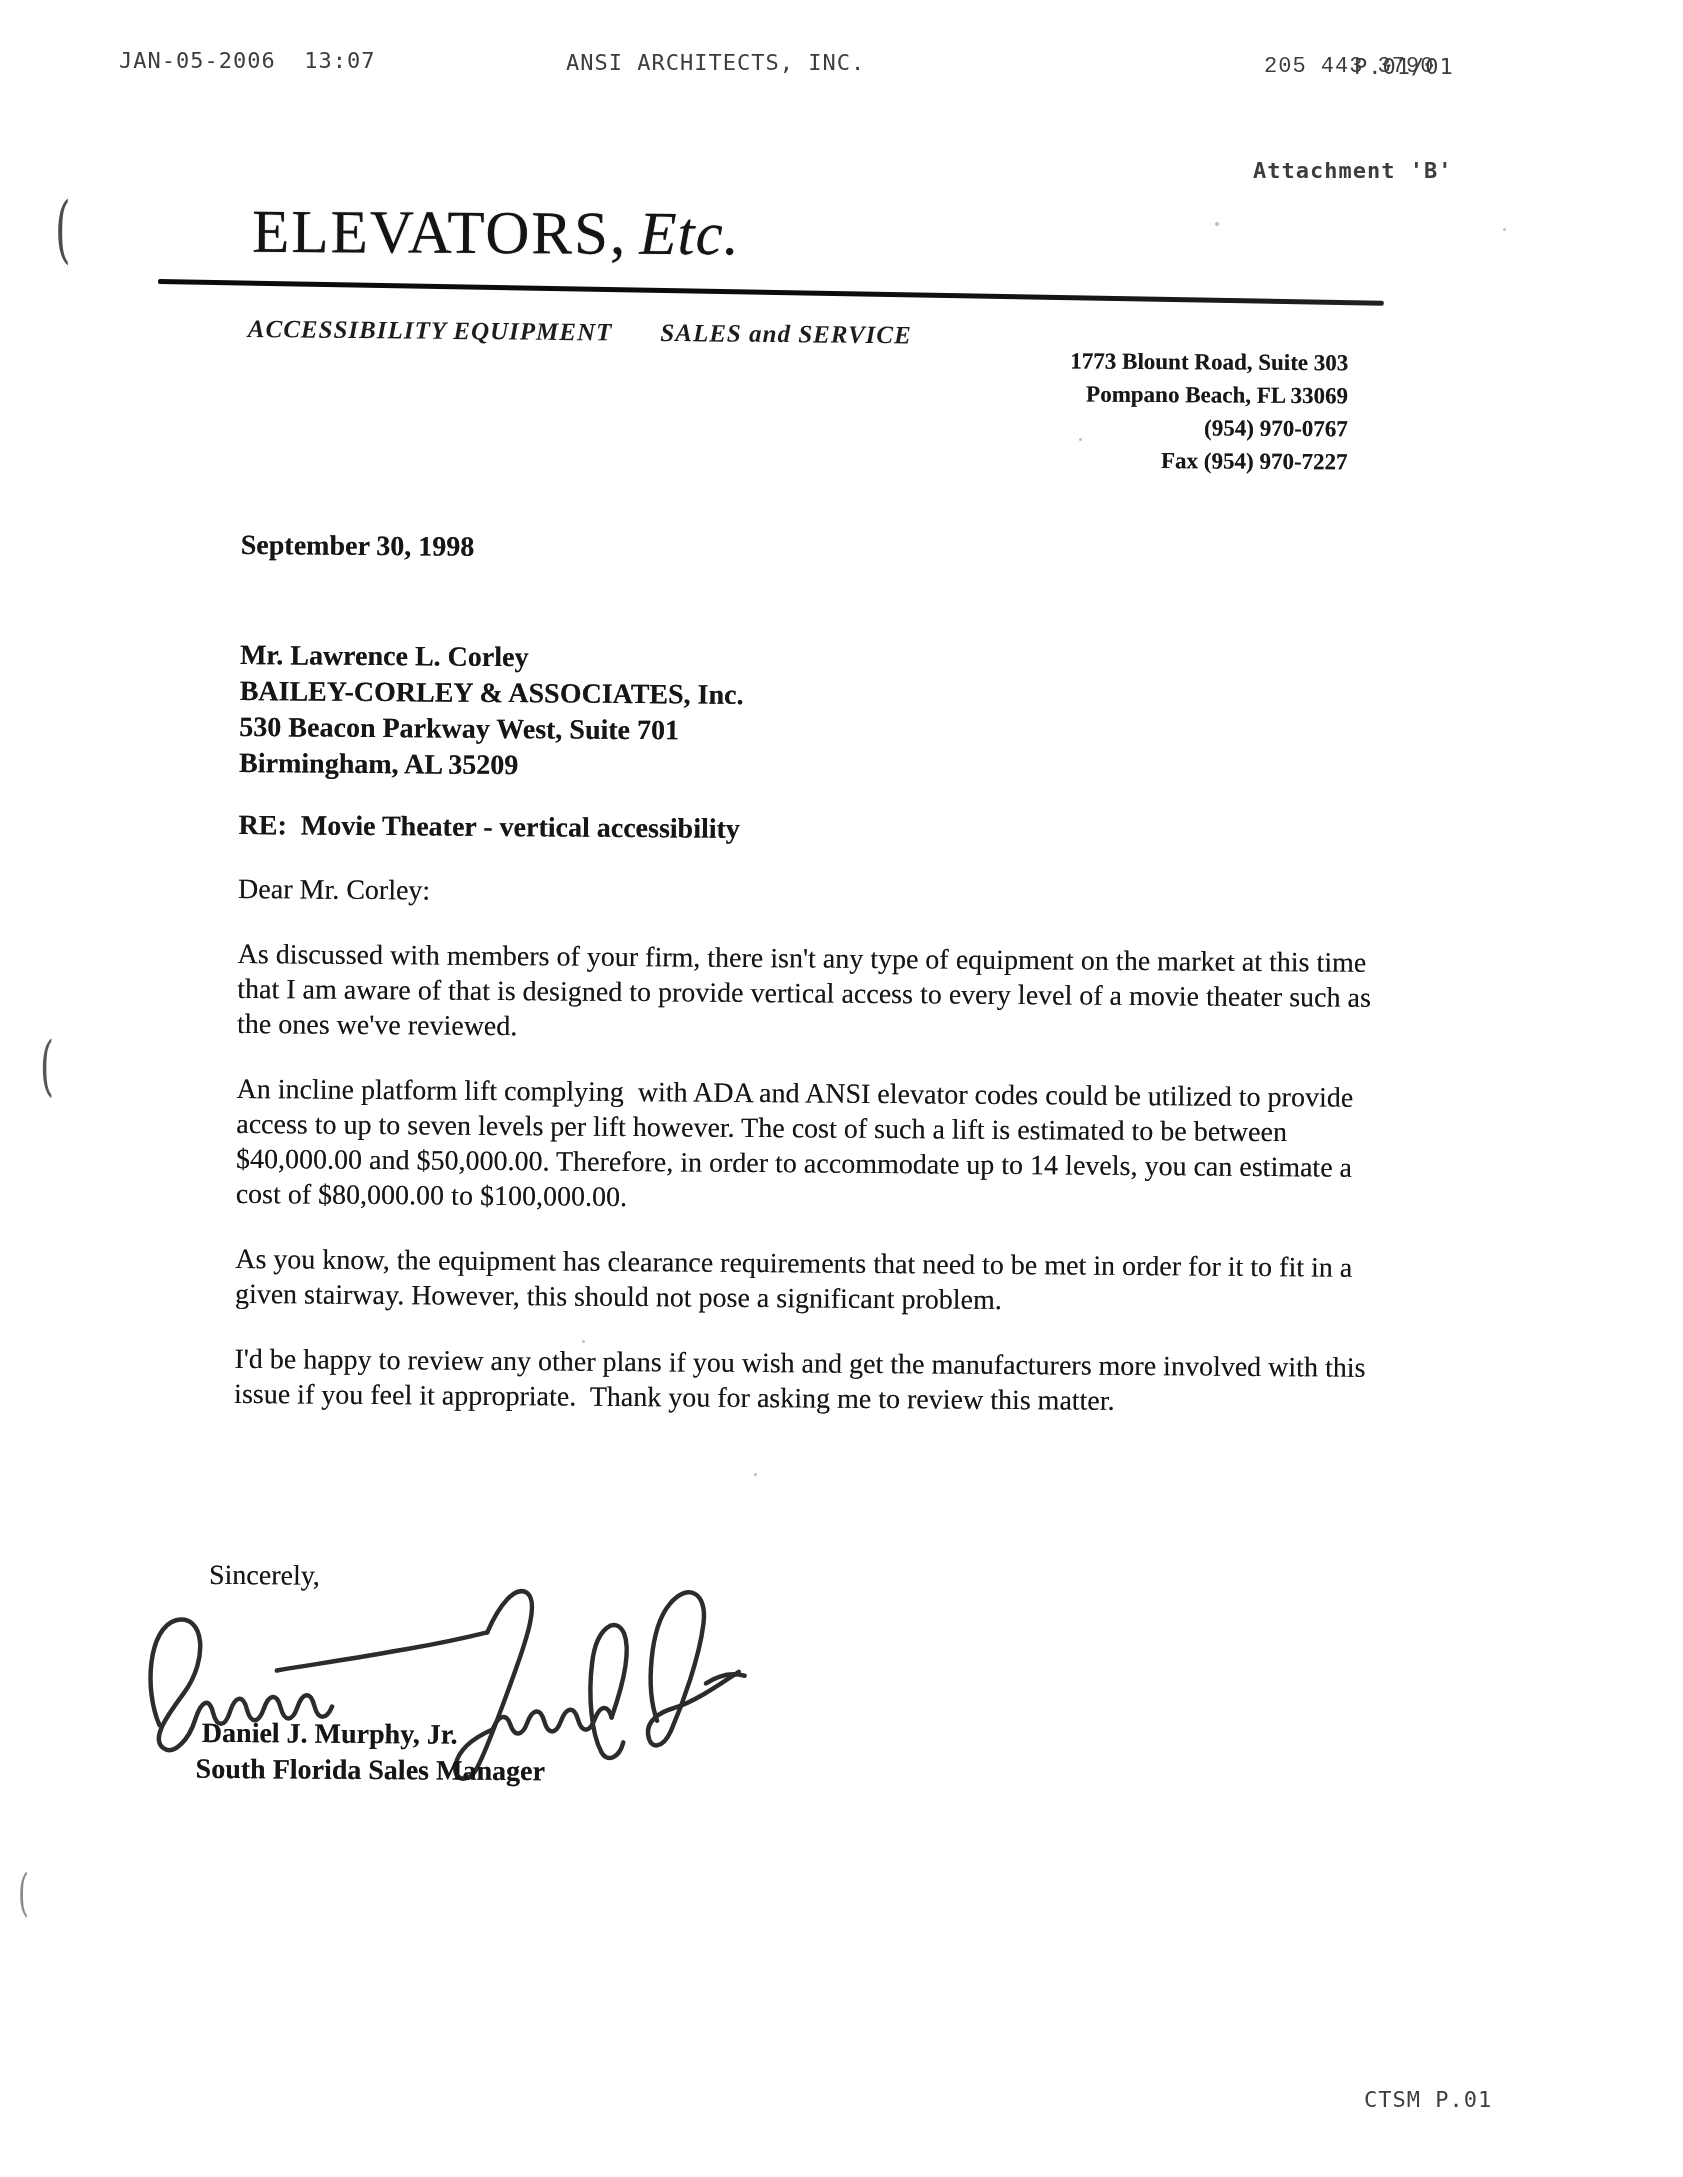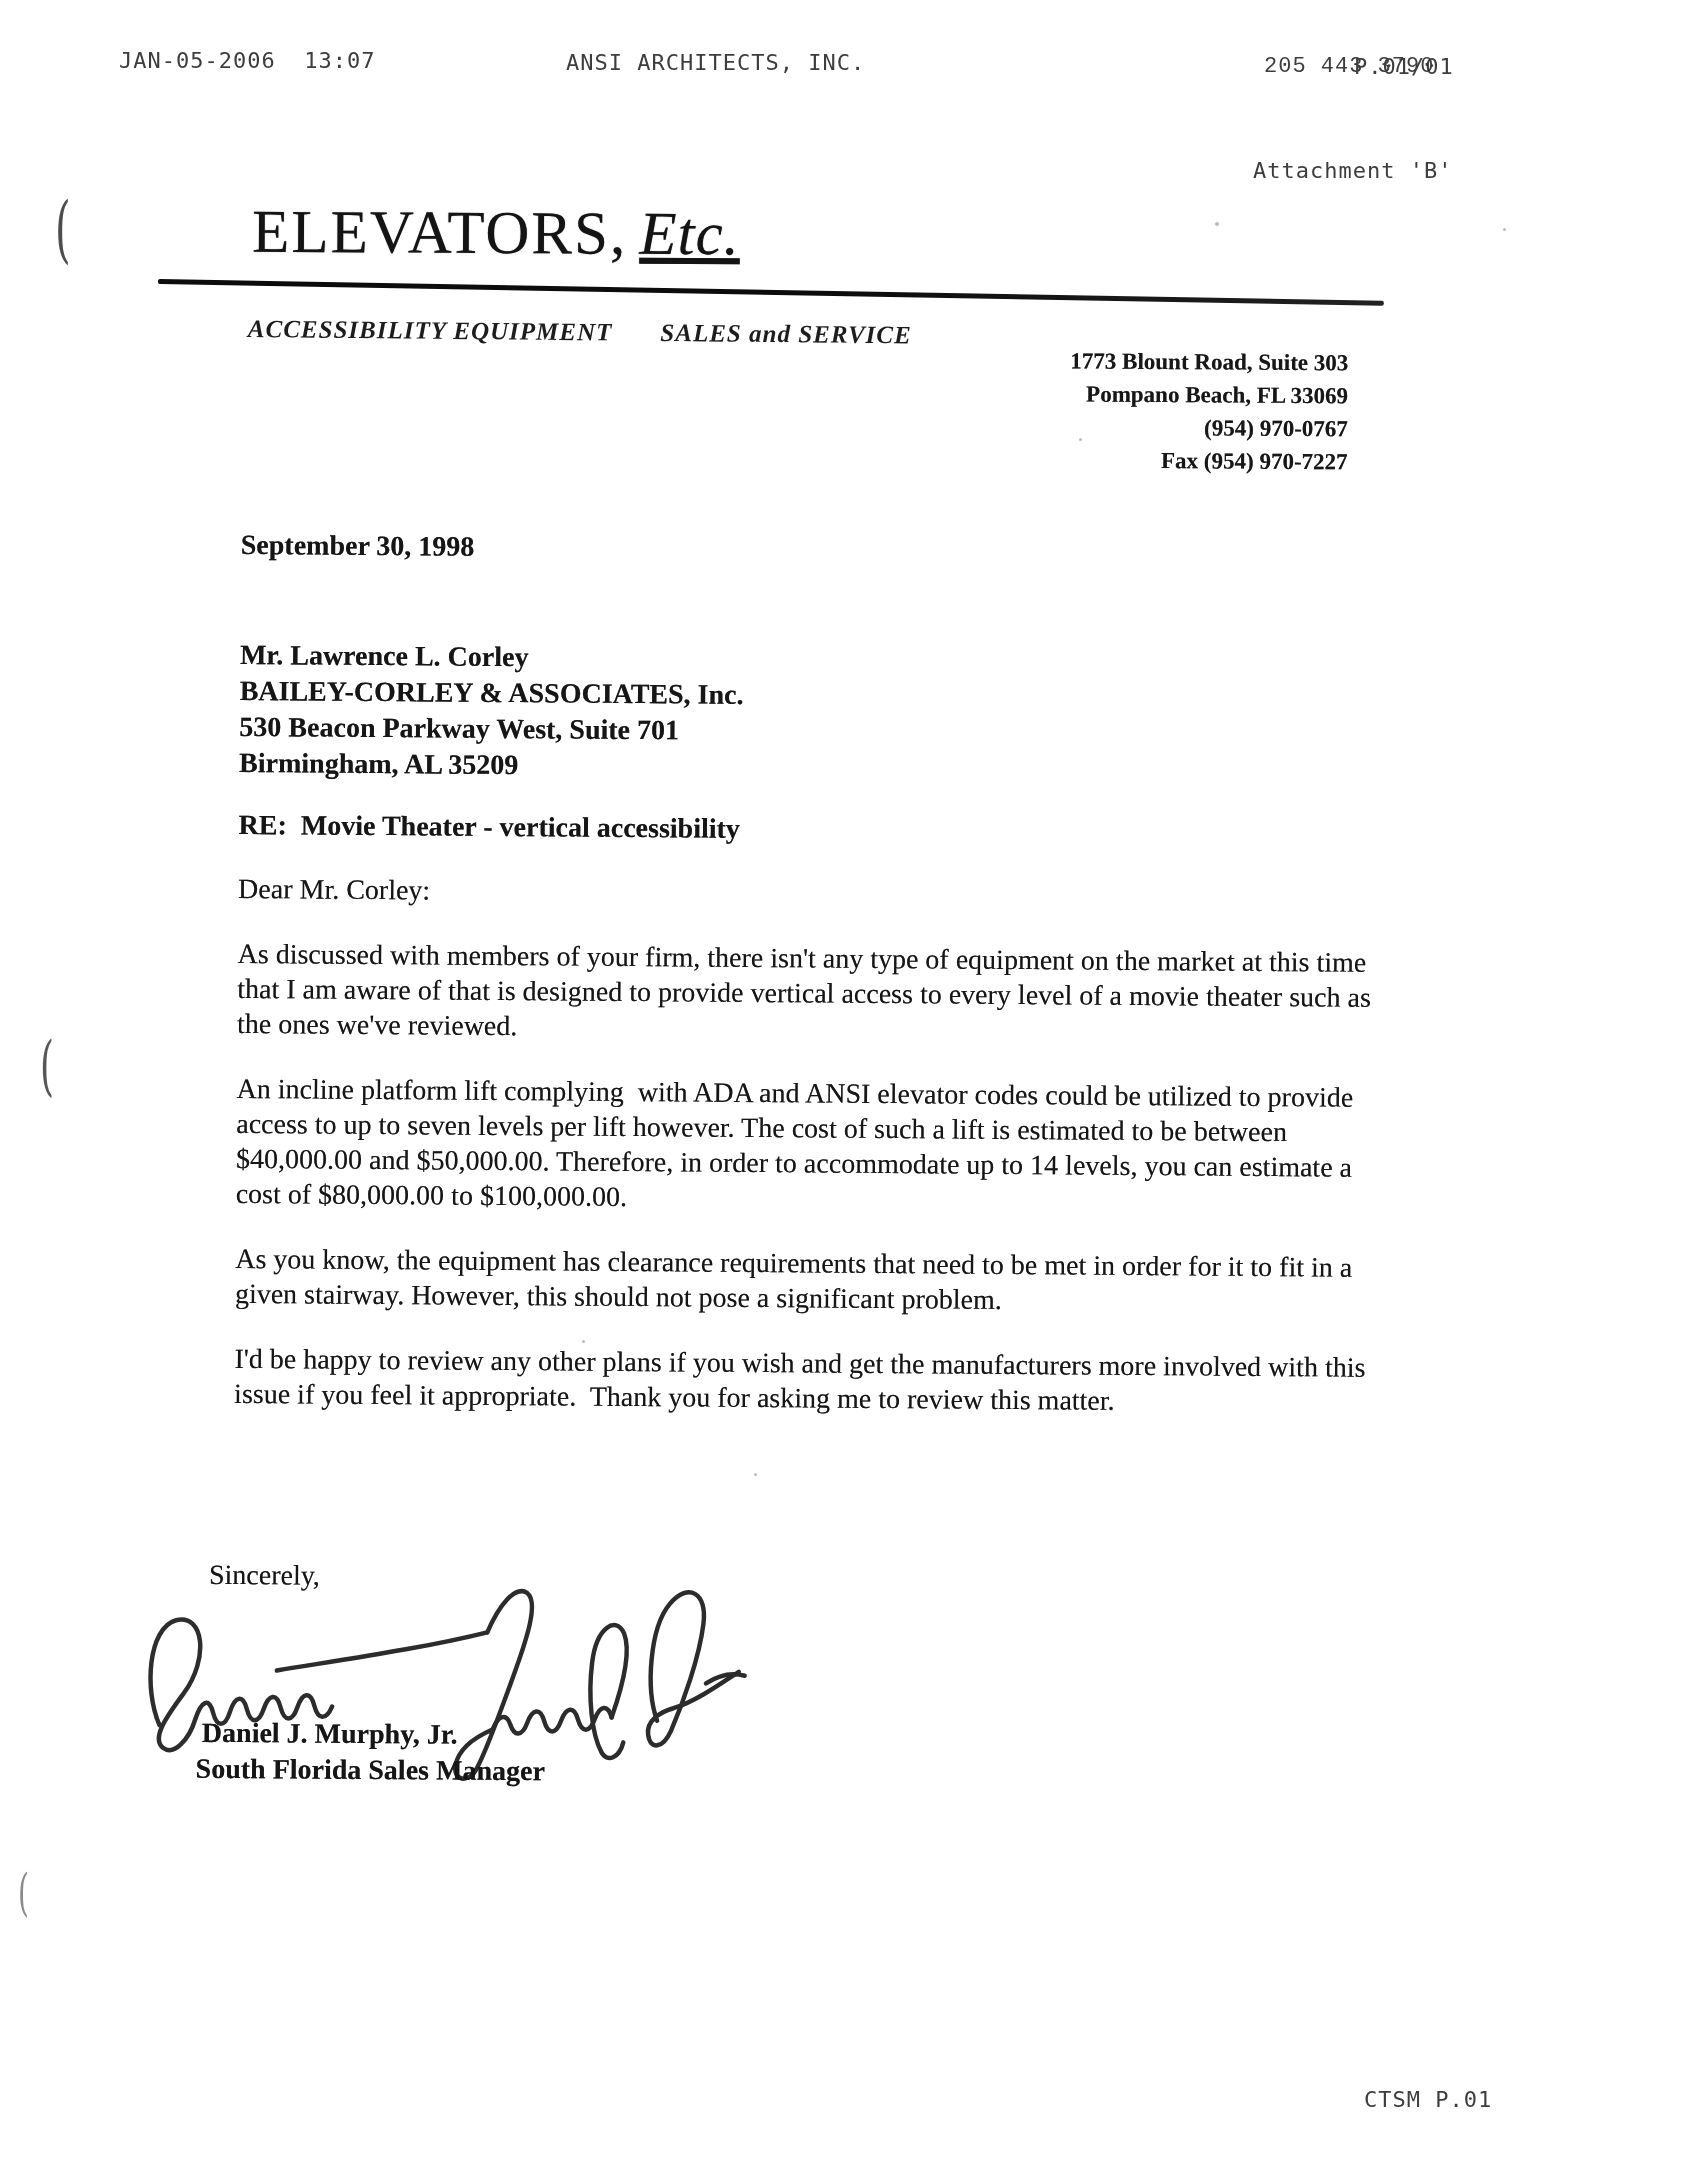--- a/index.html
+++ b/index.html
@@ -11,30 +11,30 @@
   
   .faxtext {
     font-family:"DejaVu Sans Mono", monospace;
     font-size:22px; color:#3d3d3d; letter-spacing:1px; white-space:pre;
   }
   .fax-header { position:absolute; top:48px; left:0; width:100%; height:30px; }
   .fax-datetime { position:absolute; left:119px; top:0; }
   .fax-sender   { position:absolute; left:566px; top:2px; }
   .fax-number   { position:absolute; left:1264px; top:6px;font-family:Liberation Mono, monospace; }
   .fax-pagecount{ position:absolute; left:1354px; top:6px; }
-  .attachment-label { position:absolute; left:1253px; top:158px; }
+  .attachment-label { position:absolute; left:1253px; top:158px;font-weight:bold; }
 
   
   .logo {
     position:absolute; left:252px; top:198px;
     font-size:61px; letter-spacing:2px; color:#141414;
     font-weight:500; transform:rotate(0.3deg);
     text-shadow:0 0 1px rgba(0,0,0,0.55);
   }
-  .logo .etc { font-style:italic; margin-left:12px; letter-spacing:1px;text-decoration:underline; }
+  .logo .etc { font-style:italic; margin-left:12px; letter-spacing:1px; }
   .rule {
     position:absolute; left:158px; top:279px; width:1226px; height:5px;
     background:linear-gradient(to right,#0c0c0c 0 55%, #1a1a1a 85%, #222);
     transform:rotate(1.02deg); transform-origin:left center; border-radius:2px;
   }
   .tagline {
     position:absolute; left:248px; top:315px;
     font-style:italic; font-weight:bold; font-size:25px; letter-spacing:1px;
     color:#1d1d1d; transform:rotate(0.55deg); transform-origin:left top;
   }

